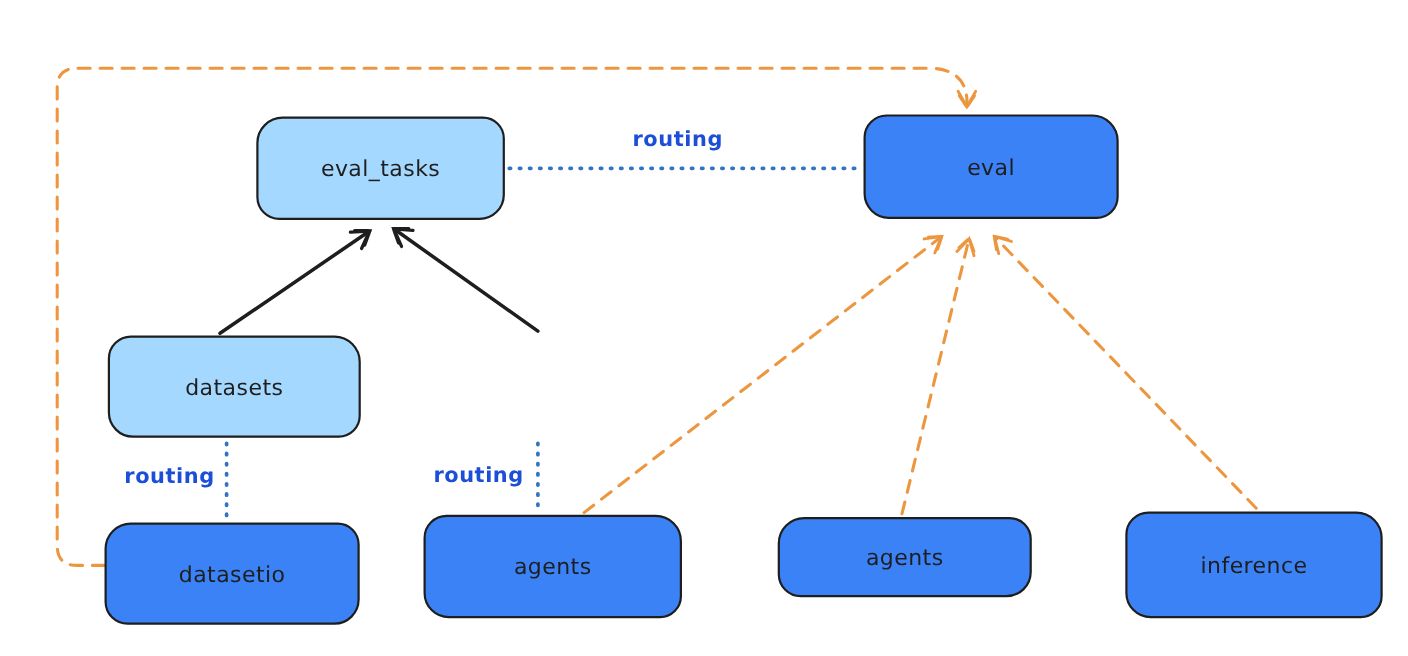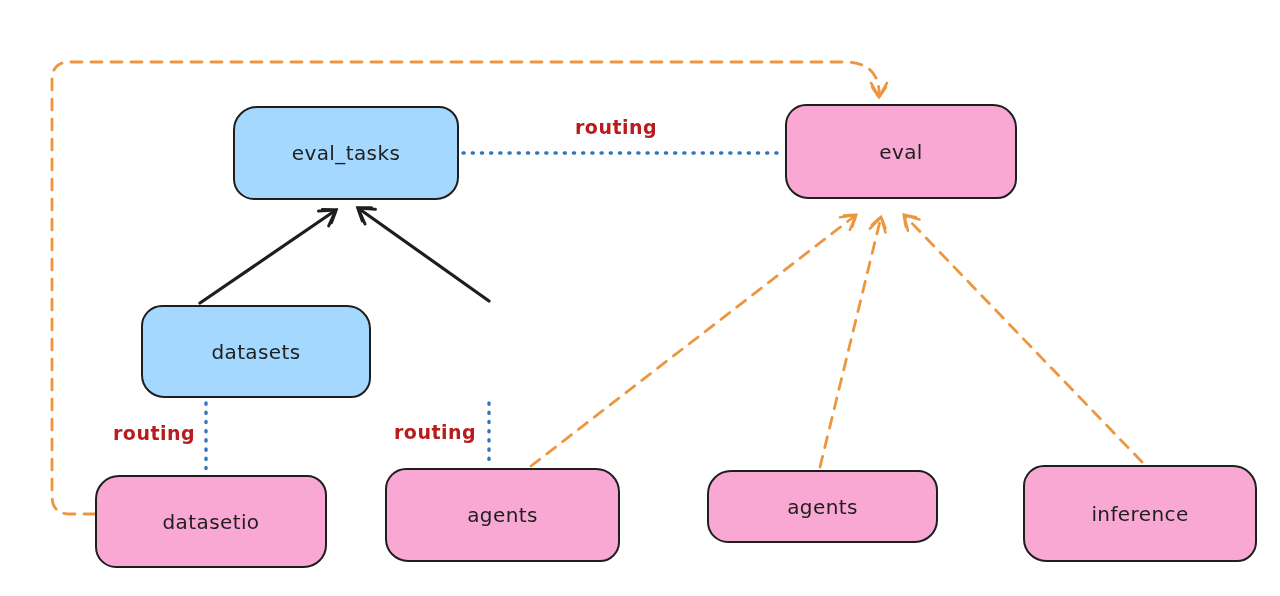--- a/index.html
+++ b/index.html
@@ -12,37 +12,37 @@
   }
   .edges{position:absolute;left:0;top:0;width:1280px;height:596px;}
   .node{
     position:absolute;
     border:2.6px solid #1e1e1e;
     display:flex;align-items:center;justify-content:center;
     font-size:20px;color:#1e1e1e;letter-spacing:.4px;
     box-sizing:border-box;
   }
   .node-blue{background:#a5d8ff;}
-  .node-green{background:#f9a8d4;}
+  .node-green{background:#3b82f6;}
   
   .r1{border-radius:24px 20px 23px 21px;}
   .r2{border-radius:21px 24px 20px 23px;}
 
   .n-eval-tasks       {left:233px;top:106px;width:226px;height:94px;}
   .n-eval             {left:785px;top:104px;width:232px;height:95px;}
-  .n-datasets         {left:98px; top:305px;width:230px;height:93px;margin-left:43px;}
+  .n-datasets         {left:98px; top:305px;width:230px;height:93px;}
   .n-scoring-functions{left:378px;top:303px;width:234px;height:95px;}
   .n-datasetio        {left:95px; top:475px;width:232px;height:93px;}
   .n-scoring          {left:385px;top:468px;width:235px;height:94px;}
   .n-agents           {left:707px;top:470px;width:231px;height:73px;}
   .n-inference        {left:1023px;top:465px;width:234px;height:97px;justify-content:center;}
 
   .routing-label{
     position:absolute;
-    color:#b91c1c;font-size:19px;font-weight:600;letter-spacing:.5px;
+    color:#1d4ed8;font-size:19px;font-weight:600;letter-spacing:.5px;
     white-space:nowrap;
   }
   .rl-top     {left:575px;top:116px;}
   .rl-datasets{left:113px;top:422px;}
   .rl-scoring {left:394px;top:421px;}
 
   .stroke-black {stroke:#1e1e1e;}
   .stroke-blue  {stroke:#3175c2;}
   .stroke-orange{stroke:#ec9740;}
 </style>

